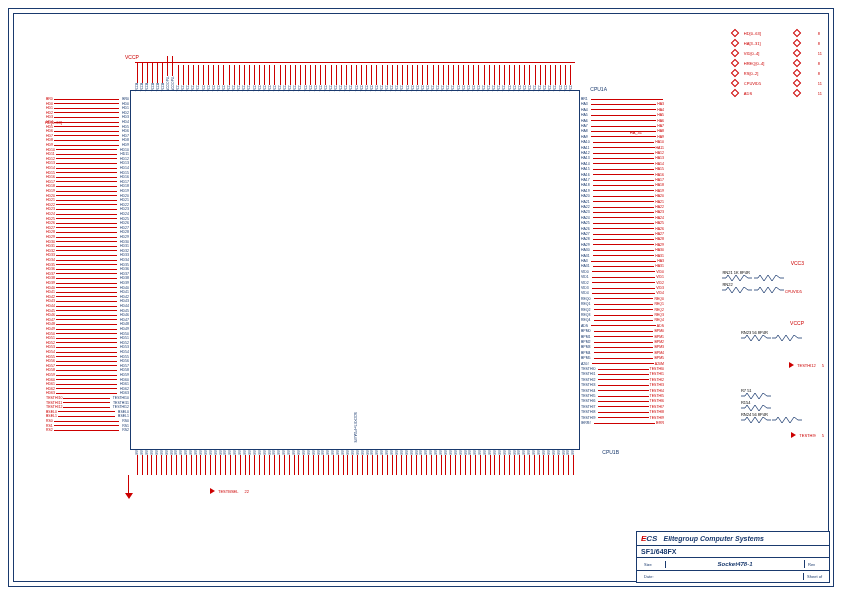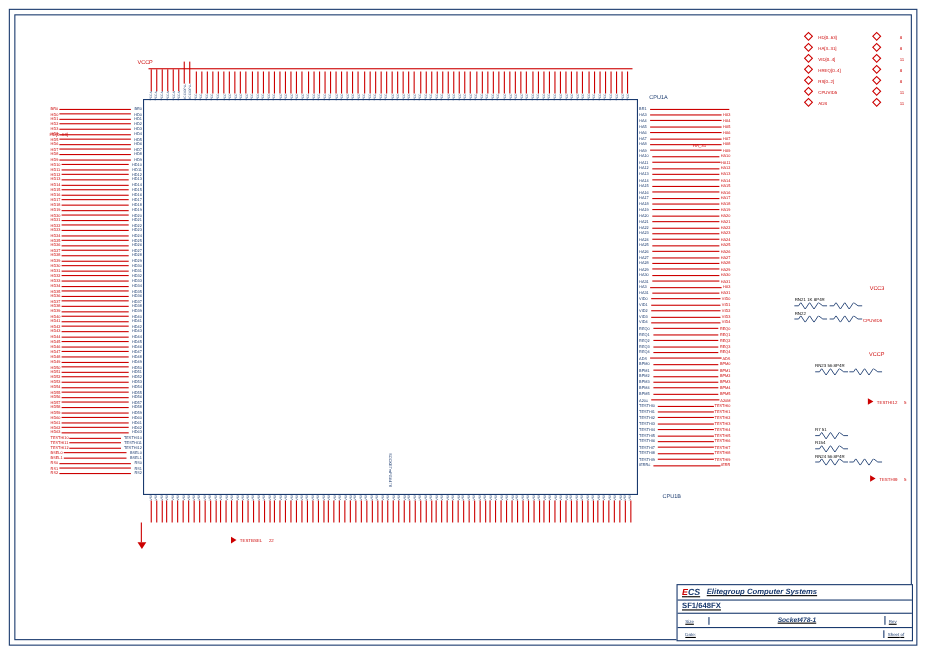--- a/index.html
+++ b/index.html
@@ -25,21 +25,21 @@
   .power-bar { position: absolute; left: 135px; top: 62px; width: 440px; height: 1px; background: #c00; }
   .legend { position: absolute; right: 20px; top: 30px; font-size: 4px; }
   .legend-row { display: flex; align-items: center; margin-bottom: 4px; }
   .hex { width: 6px; height: 6px; border: 0.5px solid #c00; transform: rotate(45deg); margin-right: 6px; }
   .legend-text { color: #c00; min-width: 50px; }
   .legend-page { color: #c00; margin-left: 12px; }
   .rblock { position: absolute; font-size: 4px; }
   .res { display: inline-block; width: 30px; height: 6px; }
   .res svg { width: 100%; height: 100%; }
   .vcc3 { font-size: 5px; color: #c00; }
-  .title-block { position: absolute; right: 12px; bottom: 12px; width: 215px; border: 1px solid #1a3a6e; background: #fff; text-decoration: underline; }
+  .title-block { position: absolute; right: 12px; bottom: 12px; width: 194px; border: 1px solid #1a3a6e; background: #fff; }
   .tb-row { border-bottom: 1px solid #1a3a6e; padding: 2px 4px; font-size: 6px; color: #1a3a6e; display: flex; align-items: center; }
   .tb-logo { font-weight: bold; font-style: italic; font-size: 8px; }
   .tb-logo .red { color: #c00; }
   .tb-logo .blue { color: #1a3a6e; }
   .tb-company { font-size: 7px; font-style: italic; font-weight: bold; margin-left: 6px; color: #1a3a6e; }
   .tb-center { text-align: center; font-weight: bold; font-size: 7px; }
   .tb-small { font-size: 4px; display: flex; }
   .tb-cell { border-right: 1px solid #1a3a6e; padding: 1px 3px; }
   .gnd { position: absolute; left: 128px; top: 475px; }
   .gnd-line { width: 1px; height: 18px; background: #c00; }

